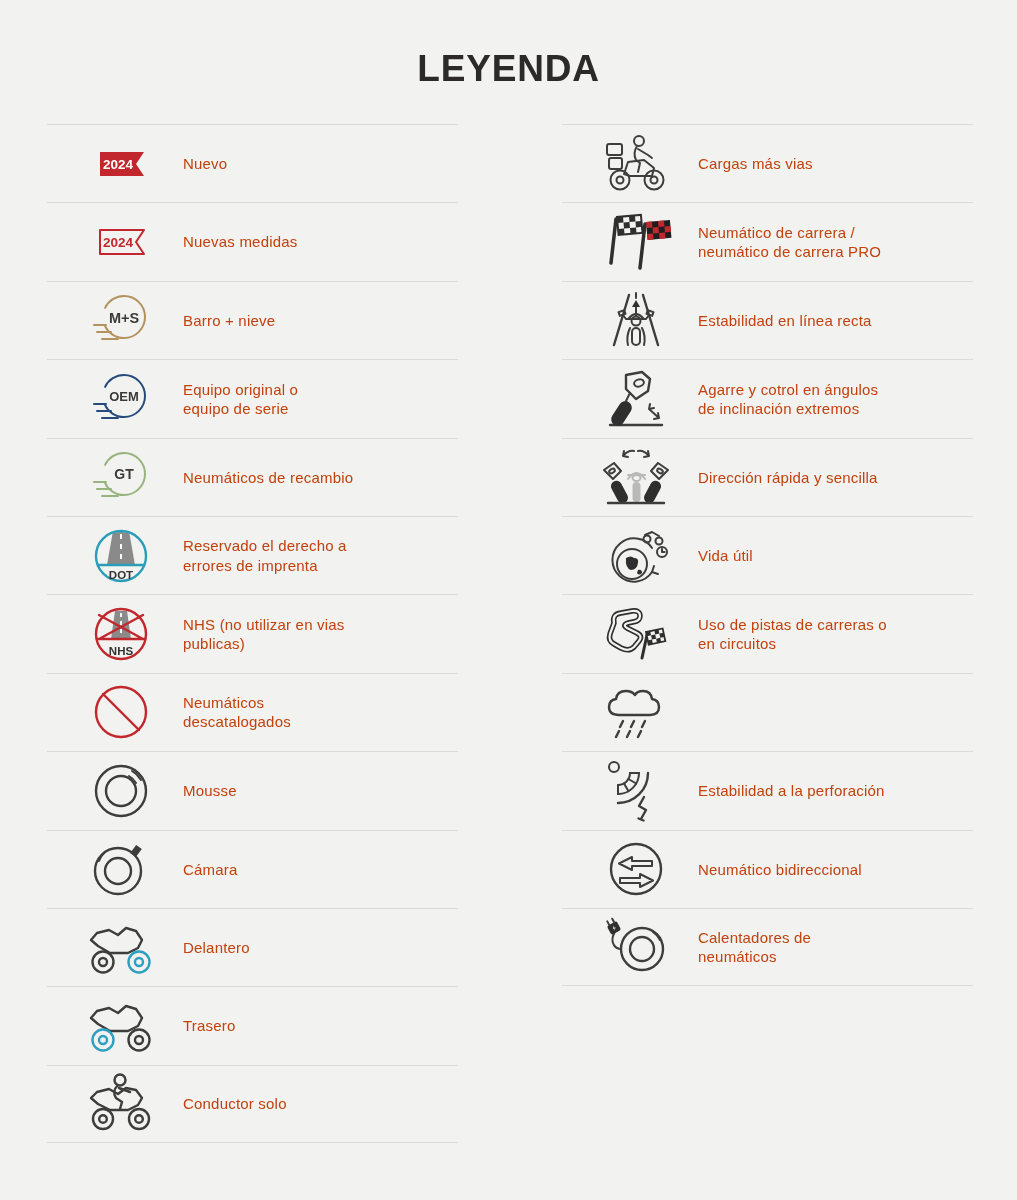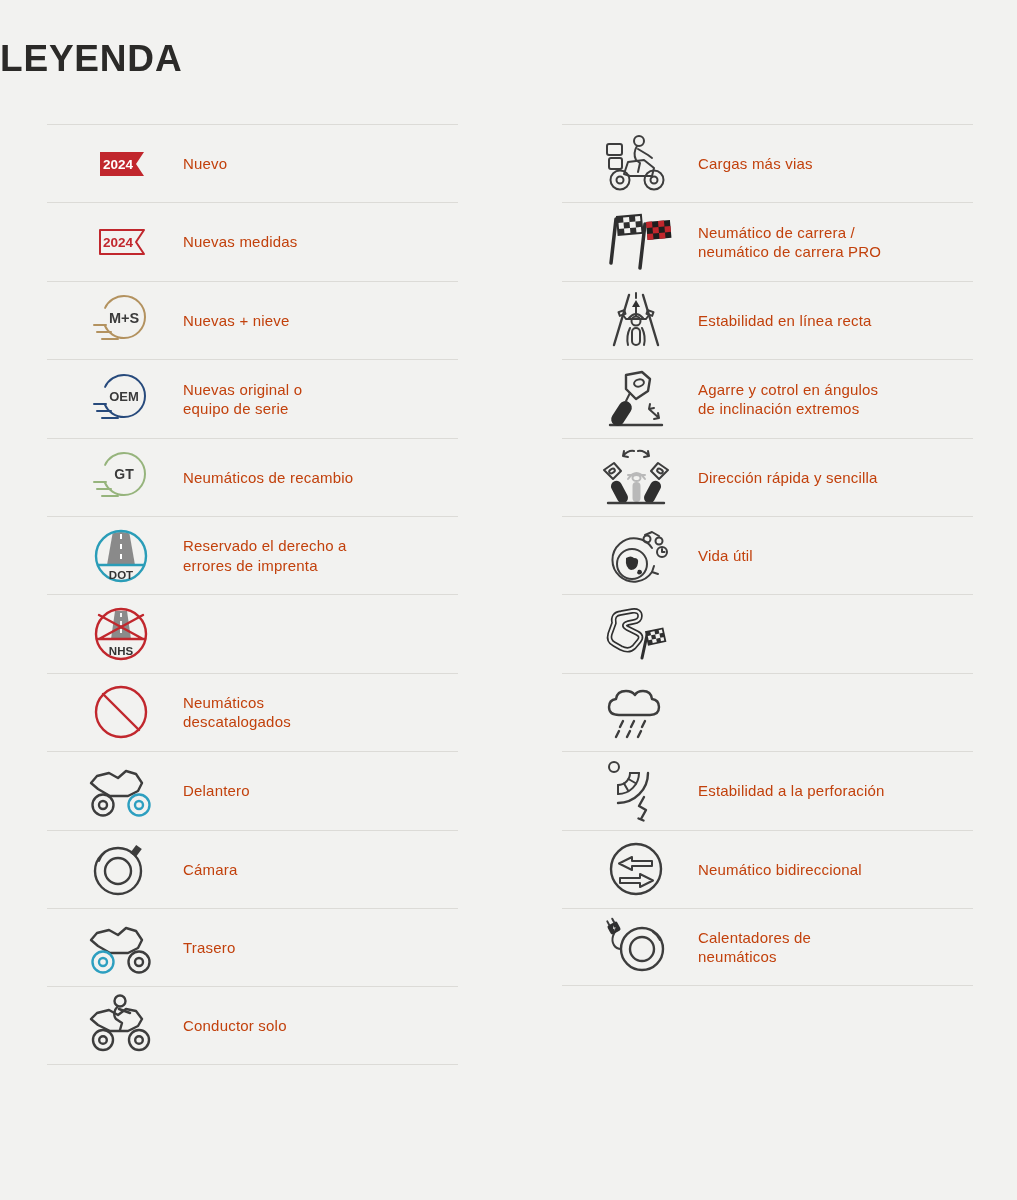--- a/index.html
+++ b/index.html
@@ -1,17 +1,17 @@
 <!DOCTYPE html>
 <html><head>
 <meta charset="utf-8">
 <style>
   html,body{margin:0;padding:0}
   body{width:1017px;height:1200px;background:#f2f2f0;font-family:"Liberation Sans",sans-serif;overflow:hidden}
-  .title{height:124px;box-sizing:border-box;padding-top:38px;font-size:37px;font-weight:800;letter-spacing:.8px;color:#2b2a28}
+  .title{height:124px;box-sizing:border-box;padding-top:48px;text-align:center;font-size:37px;font-weight:800;letter-spacing:.8px;color:#2b2a28}
   .cols{display:flex;margin:0 44px 0 47px;gap:104px}
   .col{width:411px}
   .row{display:flex;align-items:center;height:78.4px;box-sizing:border-box;border-top:1px solid #dcdbd7}
   .row:last-child{border-bottom:1px solid #dcdbd7}
   .icon{flex:0 0 auto;width:68px;height:64px;margin-left:40px;display:flex;align-items:center;justify-content:center}
   .icon svg{overflow:visible}
   .label{margin-left:28px;font-size:15px;color:#c2410c;line-height:1.28;white-space:pre-line;letter-spacing:.2px}
   
   .k{fill:none;stroke:#3d3d3d;stroke-width:2.4;stroke-linecap:round;stroke-linejoin:round}
   .k2{fill:none;stroke:#3d3d3d;stroke-width:2;stroke-linecap:round;stroke-linejoin:round}
@@ -50,32 +50,32 @@
     </div>
 
     <div class="row">
       <span class="icon">
         <svg viewBox="0 0 68 64" width="68" height="64">
           <circle class="k2 t" cx="37" cy="29" r="21" stroke-dasharray="57 18"></circle>
           <path class="k2 t" d="M7 37h12M10 44h14M15 51h16"></path>
           <text class="bt" x="37" y="34.5" font-size="14.5" fill="#3a3a3a">M+S</text>
         </svg>
       </span>
-      <span class="label">Nuevas + nieve</span>
+      <span class="label">Barro + nieve</span>
     </div>
 
     <div class="row">
       <span class="icon">
         <svg viewBox="0 0 68 64" width="68" height="64">
           <circle class="k2 n" cx="37" cy="29" r="21" stroke-dasharray="57 18"></circle>
           <path class="k2 n" d="M7 37h12M10 44h14M15 51h16"></path>
           <text class="bt" x="37" y="34" font-size="13" fill="#3a3a3a">OEM</text>
         </svg>
       </span>
-      <span class="label">Nuevas original o
+      <span class="label">Equipo original o
 equipo de serie</span>
     </div>
 
     <div class="row">
       <span class="icon">
         <svg viewBox="0 0 68 64" width="68" height="64">
           <circle class="k2 g" cx="37" cy="29" r="21" stroke-dasharray="57 18"></circle>
           <path class="k2 g" d="M7 37h12M10 44h14M15 51h16"></path>
           <text class="bt" x="37" y="34" font-size="14" fill="#3a3a3a">GT</text>
         </svg>
@@ -107,57 +107,69 @@
     <div class="row">
       <span class="icon">
         <svg viewBox="0 0 68 64" width="68" height="64">
           <polygon class="fg" points="28,9 40,9 44,37 24,37"></polygon>
           <line x1="34" y1="11" x2="34" y2="35" stroke="#ffffff" stroke-width="1.8" stroke-dasharray="4 4"></line>
           <circle class="k r" cx="34" cy="32" r="25"></circle>
           <path class="k r" d="M12 13 56 37M56 13 12 37M10 37h48"></path>
           <text class="bt" x="34" y="53" font-size="11.5" fill="#333333">NHS</text>
         </svg>
       </span>
+      <span class="label">NHS (no utilizar en vias
+publicas)</span>
     </div>
 
     <div class="row">
       <span class="icon">
         <svg viewBox="0 0 68 64" width="68" height="64">
           <circle class="k r" cx="34" cy="32" r="25"></circle>
           <line class="k r" x1="16" y1="14" x2="52" y2="50"></line>
         </svg>
       </span>
       <span class="label">Neumáticos
 descatalogados</span>
     </div>
 
+    <div class="row">
+      <span class="icon">
+        <svg viewBox="0 0 68 64" width="68" height="64">
+          <circle class="k" cx="34" cy="32" r="25"></circle>
+          <circle class="k" cx="34" cy="32" r="15"></circle>
+          <path class="k2" d="M45 12a24 24 0 0 1 9 9M42 17a18 18 0 0 1 7 7"></path>
+        </svg>
+      </span>
+      <span class="label">Mousse</span>
+    </div>
+
+    <div class="row">
+      <span class="icon">
+        <svg viewBox="0 0 68 64" width="68" height="64">
+          <circle class="k" cx="31" cy="34" r="23"></circle>
+          <circle class="k" cx="31" cy="34" r="13"></circle>
+          <line x1="46" y1="18" x2="52" y2="10" stroke="#3d3d3d" stroke-width="7" stroke-linecap="butt"></line>
+          <path class="k2" d="M12 24a23 23 0 0 1 6-9"></path>
+        </svg>
+      </span>
+      <span class="label">Cámara</span>
+    </div>
 
     <div class="row">
       <span class="icon">
         <svg viewBox="0 0 68 64" width="68" height="64">
           <path class="k" d="M4 24 10 17 22 14 31 19 39 12 49 15 55 24 51 32 41 37 23 37 11 30Z"></path>
           <circle class="k" cx="16" cy="46" r="10.5"></circle>
             <circle class="k" cx="16" cy="46" r="4"></circle>
           <circle class="k c" cx="52" cy="46" r="10.5"></circle>
             <circle class="k c" cx="52" cy="46" r="4"></circle>
         </svg>
       </span>
       <span class="label">Delantero</span>
-    </div>
-
-    <div class="row">
-      <span class="icon">
-        <svg viewBox="0 0 68 64" width="68" height="64">
-          <circle class="k" cx="31" cy="34" r="23"></circle>
-          <circle class="k" cx="31" cy="34" r="13"></circle>
-          <line x1="46" y1="18" x2="52" y2="10" stroke="#3d3d3d" stroke-width="7" stroke-linecap="butt"></line>
-          <path class="k2" d="M12 24a23 23 0 0 1 6-9"></path>
-        </svg>
-      </span>
-      <span class="label">Cámara</span>
     </div>
 
     <div class="row">
       <span class="icon">
         <svg viewBox="0 0 68 64" width="68" height="64">
           <path class="k" d="M4 24 10 17 22 14 31 19 39 12 49 15 55 24 51 32 41 37 23 37 11 30Z"></path>
           <circle class="k c" cx="16" cy="46" r="10.5"></circle>
             <circle class="k c" cx="16" cy="46" r="4"></circle>
           <circle class="k" cx="52" cy="46" r="10.5"></circle>
             <circle class="k" cx="52" cy="46" r="4"></circle>
@@ -316,20 +328,22 @@
                 <rect width="4.25" height="4.33"></rect>
                 <rect x="8.5" width="4.25" height="4.33"></rect>
                 <rect x="4.25" y="4.33" width="4.25" height="4.33"></rect>
                 <rect x="12.75" y="4.33" width="4.25" height="4.33"></rect>
                 <rect y="8.66" width="4.25" height="4.33"></rect>
                 <rect x="8.5" y="8.66" width="4.25" height="4.33"></rect>
               </g>
           </g>
         </svg>
       </span>
+      <span class="label">Uso de pistas de carreras o
+en circuitos</span>
     </div>
 
     <div class="row">
       <span class="icon">
         <svg viewBox="0 0 68 64" width="68" height="64">
           <path class="k" d="M17 35Q7 35 7 27Q7 20 14 19Q15 11 24 11Q30 11 33 15Q35 11 41 11Q49 11 50 19Q57 20 57 27Q57 35 48 35Z"></path>
           <path class="k" d="M21 41l-3 6M32 41l-3 6M43 41l-3 6M17 51l-3 6M28 51l-3 6M39 51l-3 6"></path>
         </svg>
       </span>
     </div>

